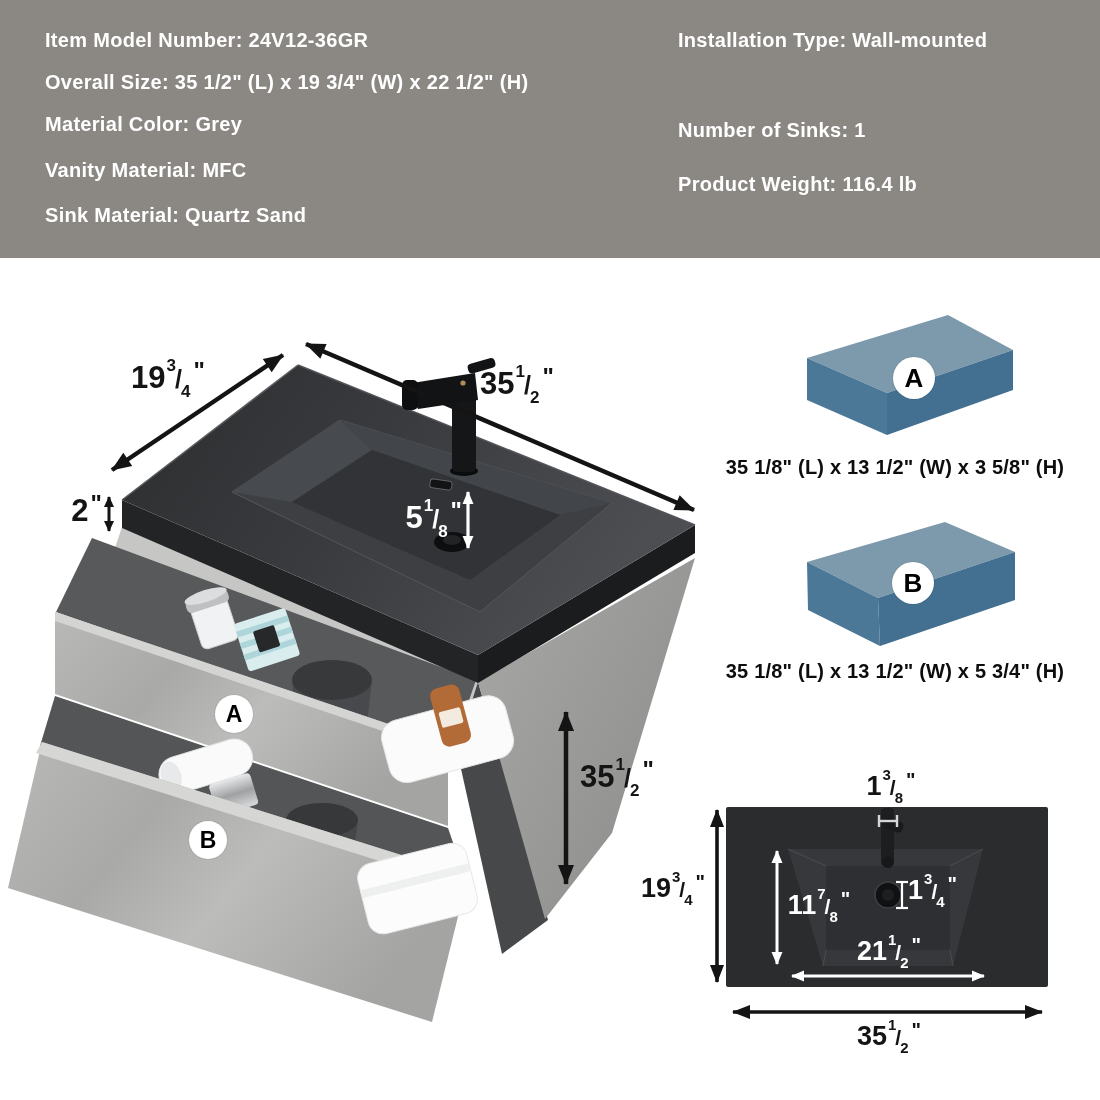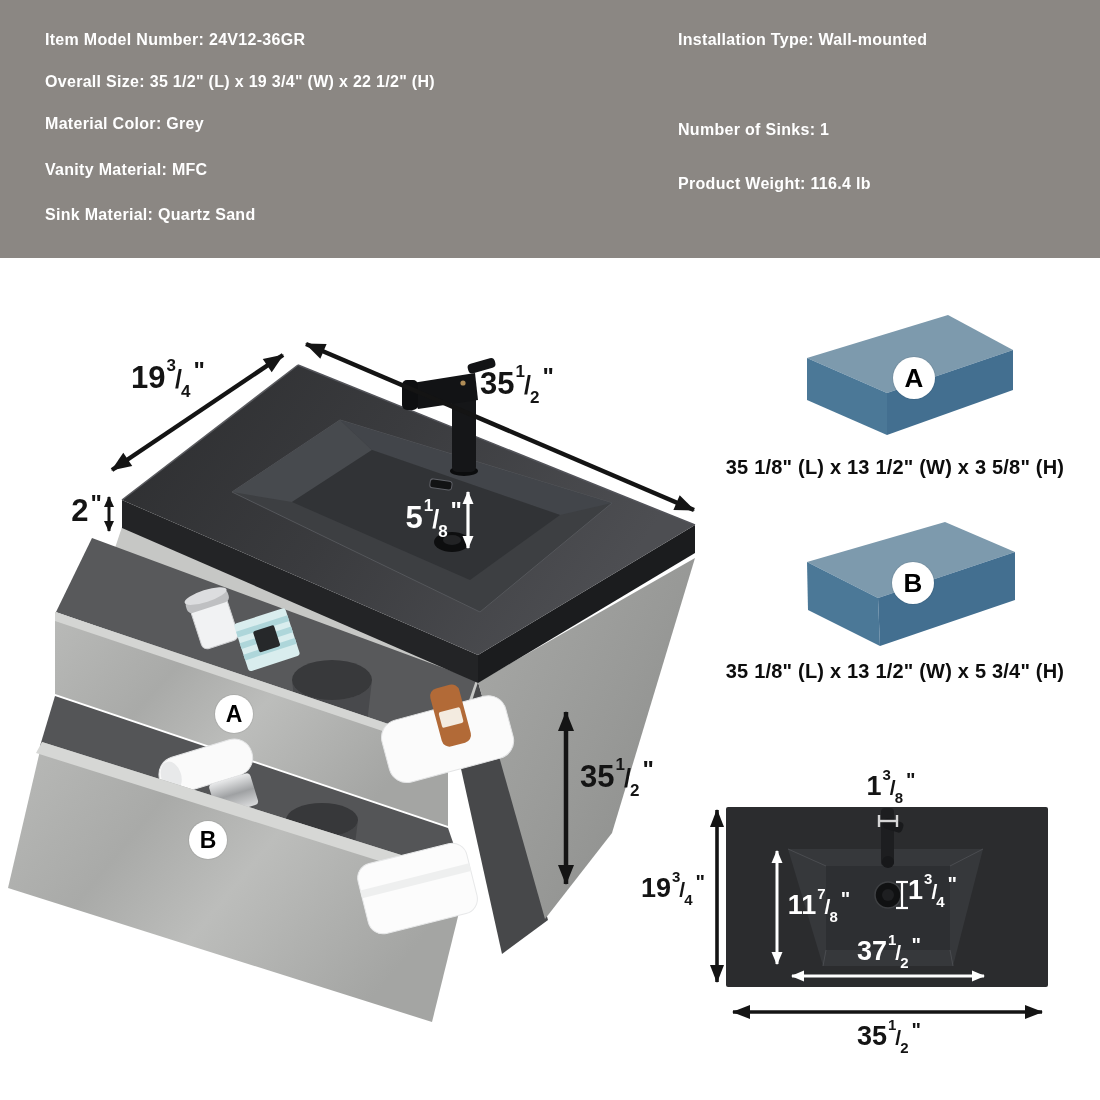--- a/index.html
+++ b/index.html
@@ -1,20 +1,20 @@
 <!DOCTYPE html>
 <html><head>
 <meta charset="utf-8">
 <style>
   html,body{margin:0;padding:0;background:#ffffff;}
   #stage{position:relative;width:1100px;height:1100px;background:#ffffff;overflow:hidden;
          font-family:"Liberation Sans",sans-serif;}
   
   .banner{position:absolute;left:0;top:0;width:1100px;height:258px;background:#8b8783;}
-  .spec{position:absolute;color:#ffffff;font-weight:700;font-size:16px;letter-spacing:.3px;
+  .spec{position:absolute;color:#ffffff;font-weight:700;font-size:20px;letter-spacing:.3px;
         white-space:nowrap;line-height:24px;}
   
   .dim{position:absolute;font-weight:700;color:#141414;white-space:nowrap;text-align:center;}
   .dim .w{font-size:31px;}
   .dim sup{font-size:17px;position:relative;top:-11px;left:1px;}
   .dim .sl{font-size:25px;}
   .dim sub{font-size:17px;position:relative;top:5px;left:-1px;}
   .dim .in{font-size:24px;position:relative;top:-9px;margin-left:2px;letter-spacing:-2px;}
   .dim.sm .w{font-size:27px;}
   .dim.sm sup{font-size:15px;top:-9px;}
@@ -253,19 +253,19 @@
   <div class="dim sm" style="left:612px;top:873px;width:120px">
     <span class="w">19</span><sup>3</sup><span class="sl">/</span><sub>4</sub><span class="in">"</span>
   </div>
   <div class="dim sm white" style="left:758px;top:890px;width:120px">
     <span class="w">11</span><sup>7</sup><span class="sl">/</span><sub>8</sub><span class="in">"</span>
   </div>
   <div class="dim sm white tl" style="left:908px;top:875px;width:100px">
     <span class="w">1</span><sup>3</sup><span class="sl">/</span><sub>4</sub><span class="in">"</span>
   </div>
   <div class="dim sm white" style="left:828px;top:936px;width:120px">
-    <span class="w">37</span><sup>1</sup><span class="sl">/</span><sub>2</sub><span class="in">"</span>
+    <span class="w">21</span><sup>1</sup><span class="sl">/</span><sub>2</sub><span class="in">"</span>
   </div>
   <div class="dim sm" style="left:828px;top:1021px;width:120px">
     <span class="w">35</span><sup>1</sup><span class="sl">/</span><sub>2</sub><span class="in">"</span>
   </div>
 
 </div>
 
 </body></html>

